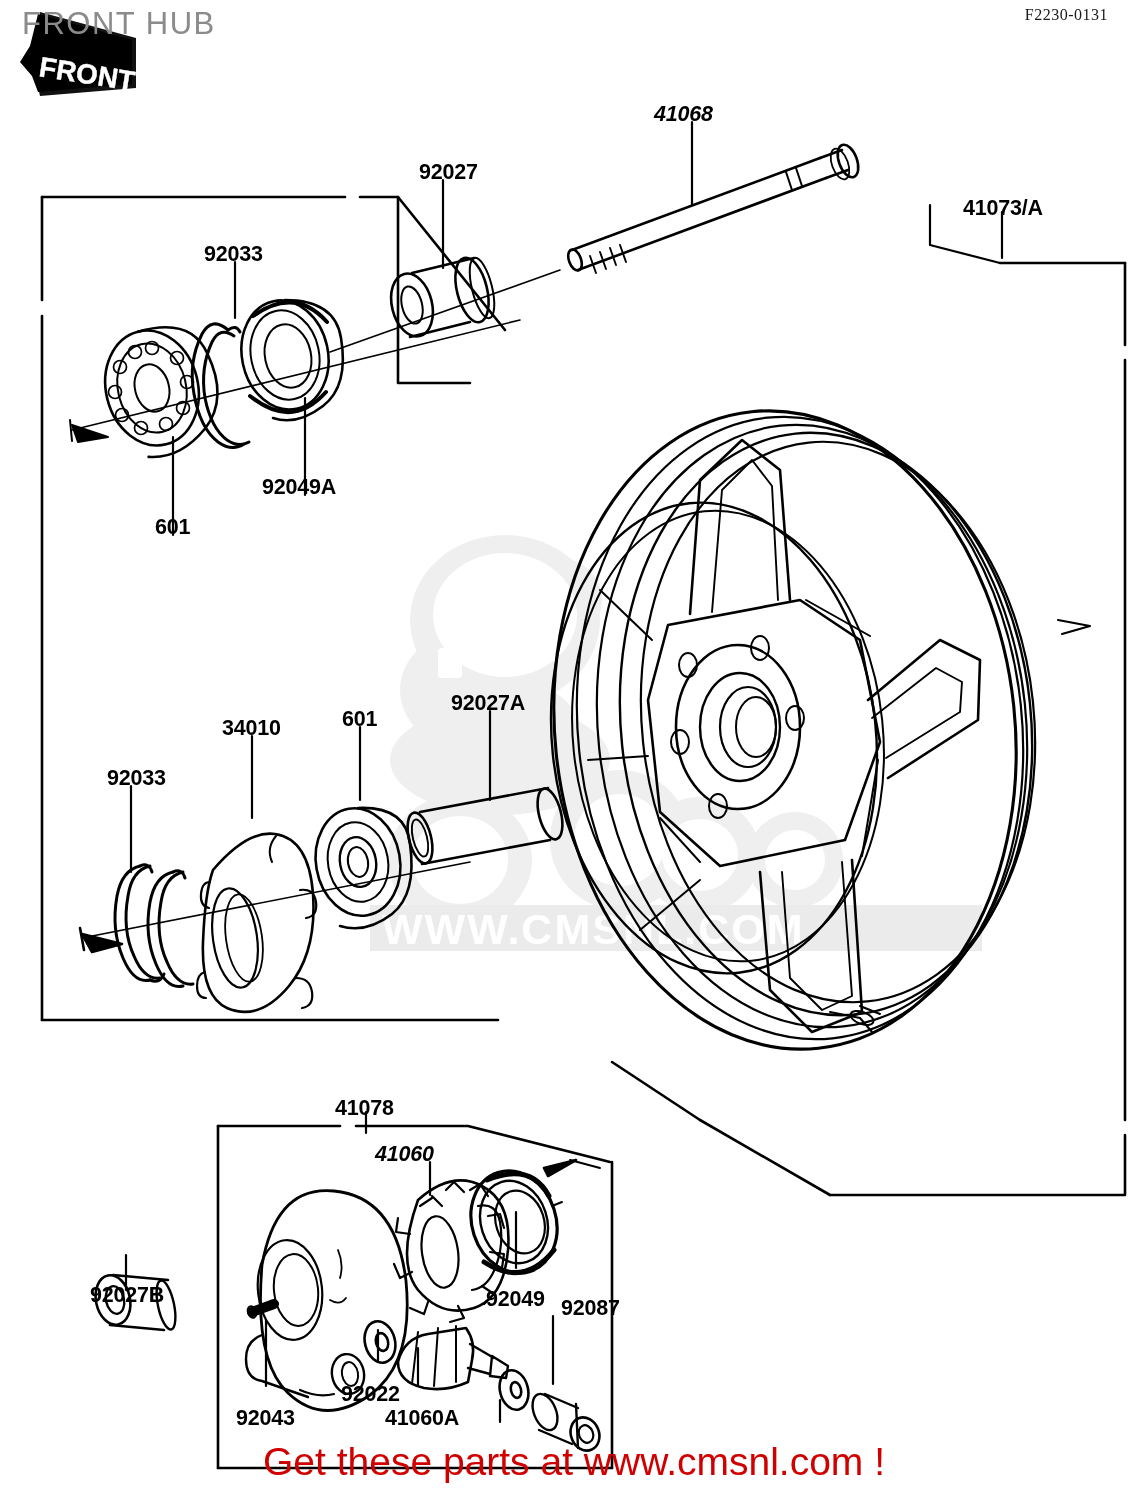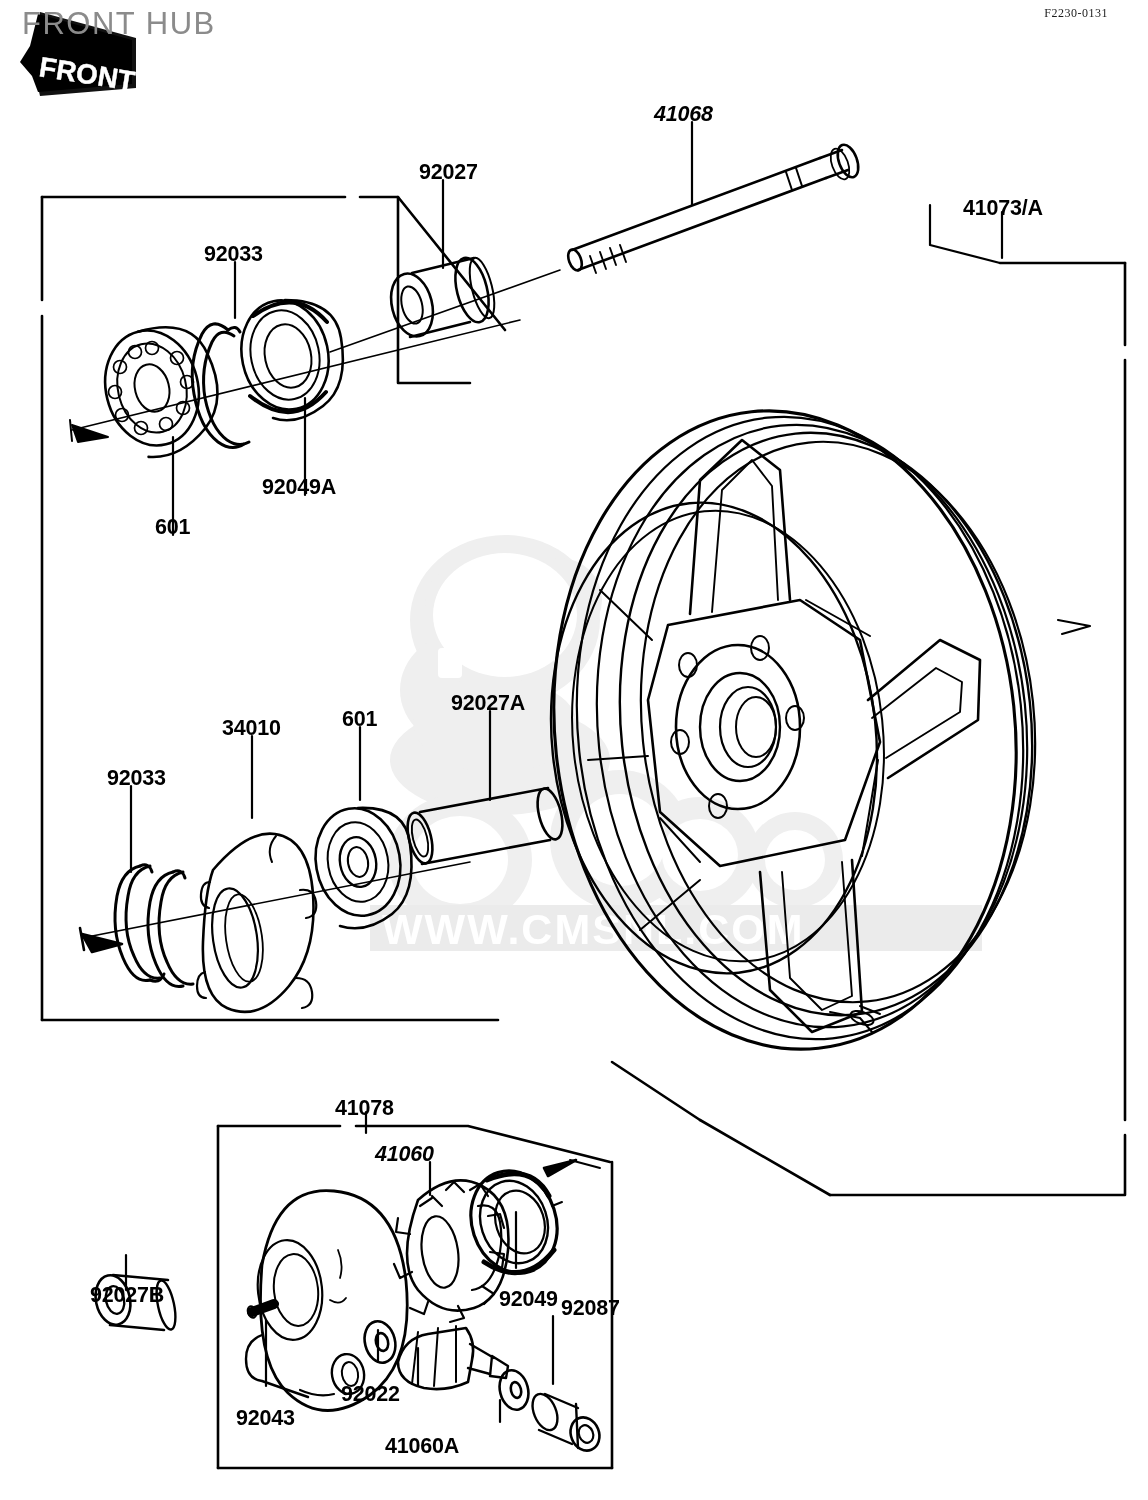--- a/index.html
+++ b/index.html
@@ -32,21 +32,21 @@
     letter-spacing: 1.5px;
     color: #8b8b8b;
     font-family: "Liberation Sans", sans-serif;
     white-space: nowrap;
     text-align: right;
   }
   .diagram-code {
     position: absolute;
     right: 40px;
     top: 6px;
-    font-size: 12px;
+    font-size: 16px;
     color: #1a1a1a;
     font-family: "Liberation Serif", serif;
     letter-spacing: 0.5px;
     white-space: nowrap;
   }
   .part-label {
     position: absolute;
     font-size: 21.5px;
     font-weight: bold;
     color: #000000;
@@ -435,22 +435,23 @@
   <div class="part-label" style="left:654px; top:102px;font-style:italic;">41068</div>
   <div class="part-label" style="left:963px; top:196px;">41073/A</div>
   <div class="part-label" style="left:262px; top:475px;">92049A</div>
   <div class="part-label" style="left:155px; top:515px;">601</div>
   <div class="part-label" style="left:107px; top:766px;">92033</div>
   <div class="part-label" style="left:222px; top:716px;">34010</div>
   <div class="part-label" style="left:342px; top:707px;">601</div>
   <div class="part-label" style="left:451px; top:691px;">92027A</div>
   <div class="part-label" style="left:335px; top:1096px;text-align:center;">41078</div>
   <div class="part-label" style="left:375px; top:1142px;font-style:italic;">41060</div>
-  <div class="part-label" style="left:499px; top:1287px;">92049</div>
+  <div class="part-label" style="left:486px; top:1287px;">92049</div>
   <div class="part-label" style="left:90px;  top:1235px;margin-top:48px;">92027B</div>
   <div class="part-label" style="left:521px; top:1296px;margin-left:40px;">92087</div>
   <div class="part-label" style="left:341px; top:1382px;">92022</div>
   <div class="part-label" style="left:236px; top:1406px;">92043</div>
-  <div class="part-label" style="left:385px; top:1406px;margin-top:28px;">41060A</div>
+  <div class="part-label" style="left:385px; top:1406px;">41060A</div>
   <div class="part-label" style="left:484px; top:1504px;">92022A</div>
 
+  <div class="footer-cta">Get these parts at www.cmsnl.com !</div>
 
 </div>
 
 </body></html>

